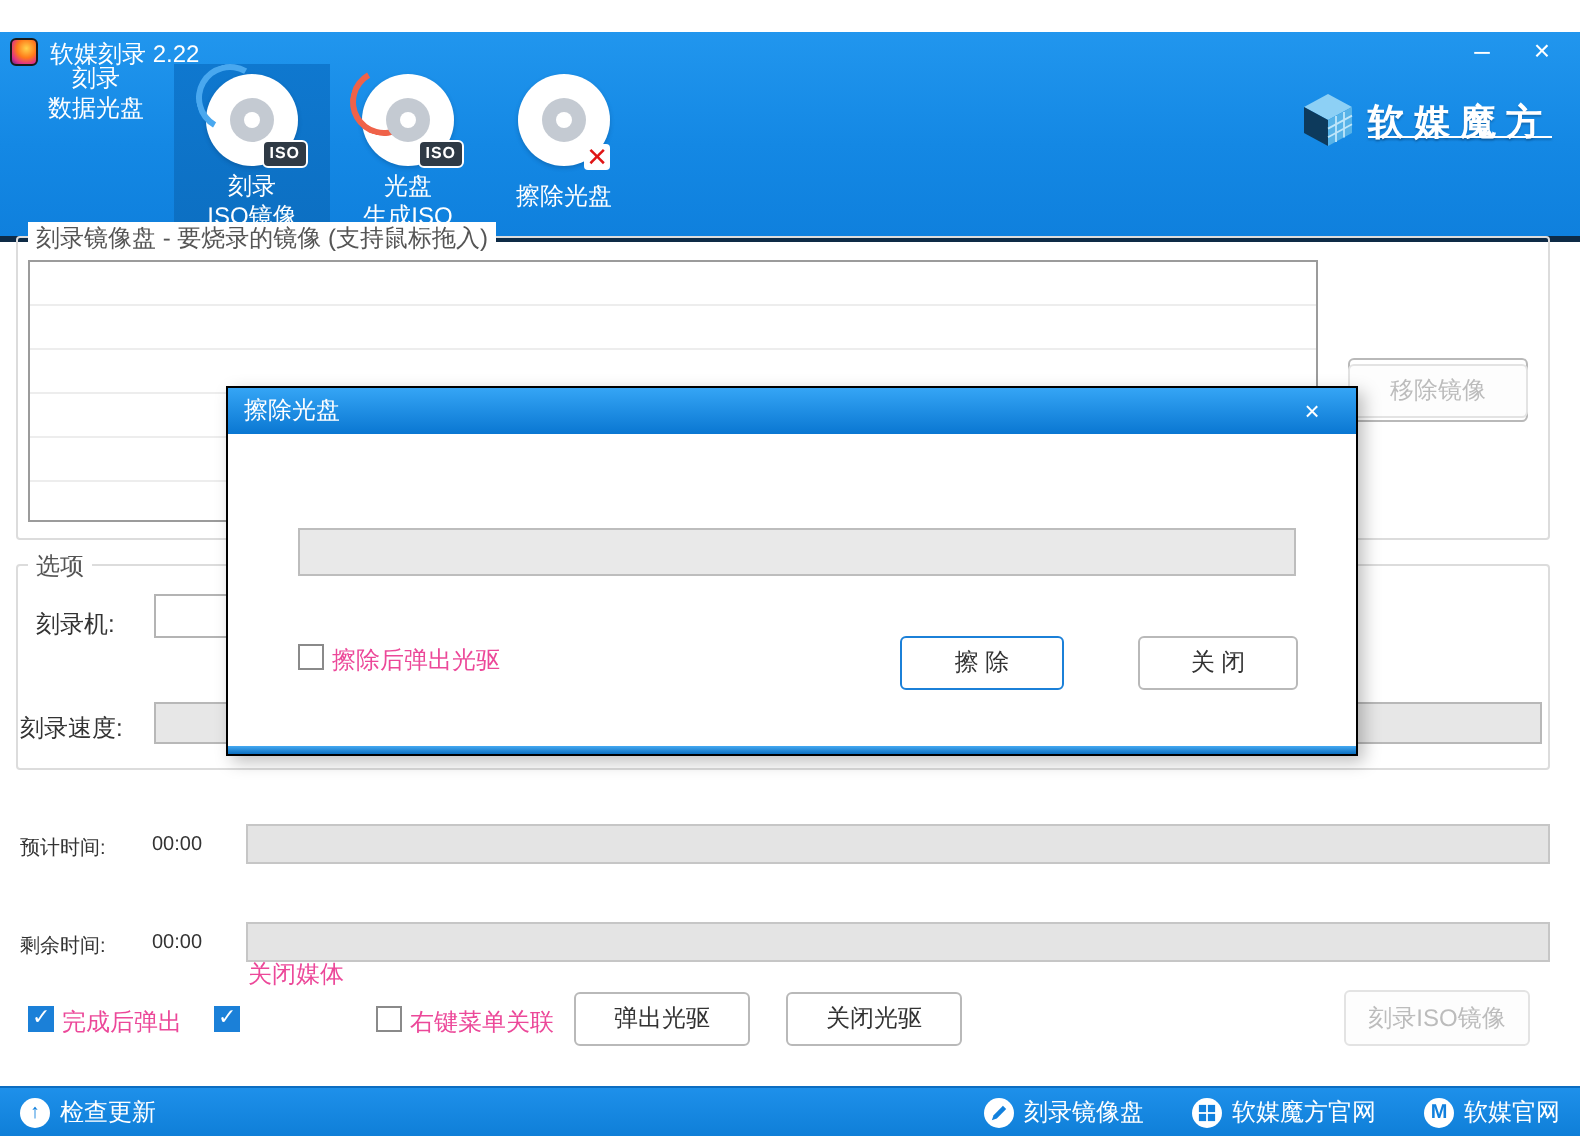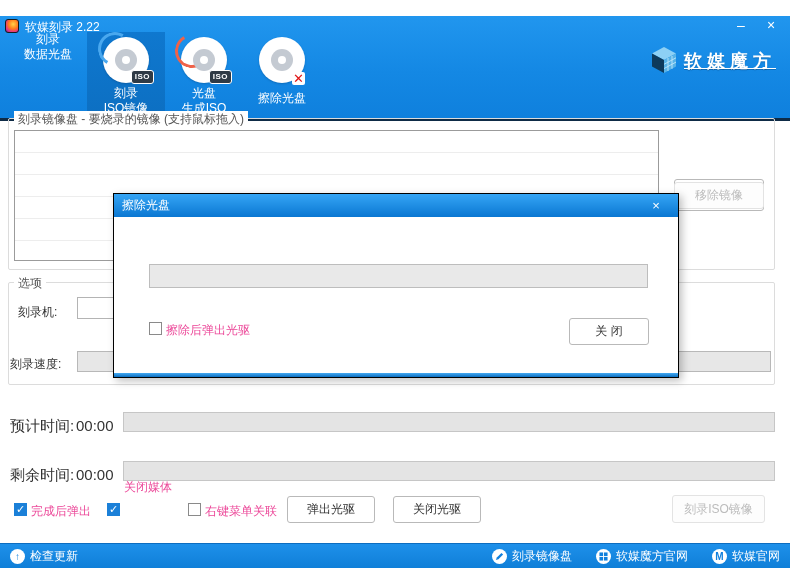--- a/index.html
+++ b/index.html
@@ -68,21 +68,21 @@
          font-size:12px; color:#333; text-align:center; display:flex; align-items:center;
          justify-content:center; cursor:default; }
   .btn.disabled { color:#bcbcbc; border-color:#e3e3e3; background:#fdfdfd; }
   .btn-select { left:674px; top:131px; width:90px; height:32px;margin-top:48px; }
   .btn-remove { left:674px; top:182px; width:90px; height:27px; }
 
   .fld-label { position:absolute; font-size:12px; color:#333; }
   .combo { position:absolute; border:1px solid #b4b4b4; background:#fff; }
   .combo.disabled { background:#e7e7e7; border-color:#b8b8b8; }
 
-  .time-label { position:absolute; font-size:15px; color:#333; }
+  .time-label { position:absolute; font-size:10px; color:#333; }
   .pbar { position:absolute; height:20px; background:#e4e4e4; border:1px solid #c6c6c6; }
   .pbar .fill { height:100%; width:0; background:#3aa0ea; }
 
   .checkbox { position:absolute; width:13px; height:13px; border:1px solid #8a8a8a; background:#fff; }
   .checkbox.checked { background:#1b80d8; border-color:#1b80d8; }
   .checkbox.checked::after { content:"✓"; color:#fff; font-size:11px; line-height:11px;
                              position:absolute; left:1px; top:0px; font-weight:bold; }
   .cb-label { position:absolute; font-size:12px; color:#ec4899; }
 
   
@@ -250,18 +250,19 @@
     </div>
     <div class="dlg-close">×</div>
 
     <div class="dlg-progress">
         <div class="fill"></div>
       </div>
 
     <div class="checkbox dlg-cb"></div>
     <div class="cb-label dlg-cb-label">擦除后弹出光驱</div>
 
+    <div class="btn btn-erase">擦 除</div>
     <div class="btn btn-dclose">关 闭</div>
 
     <div class="dlg-bottom"></div>
   </div>
 
 </div>
 
 </body></html>

